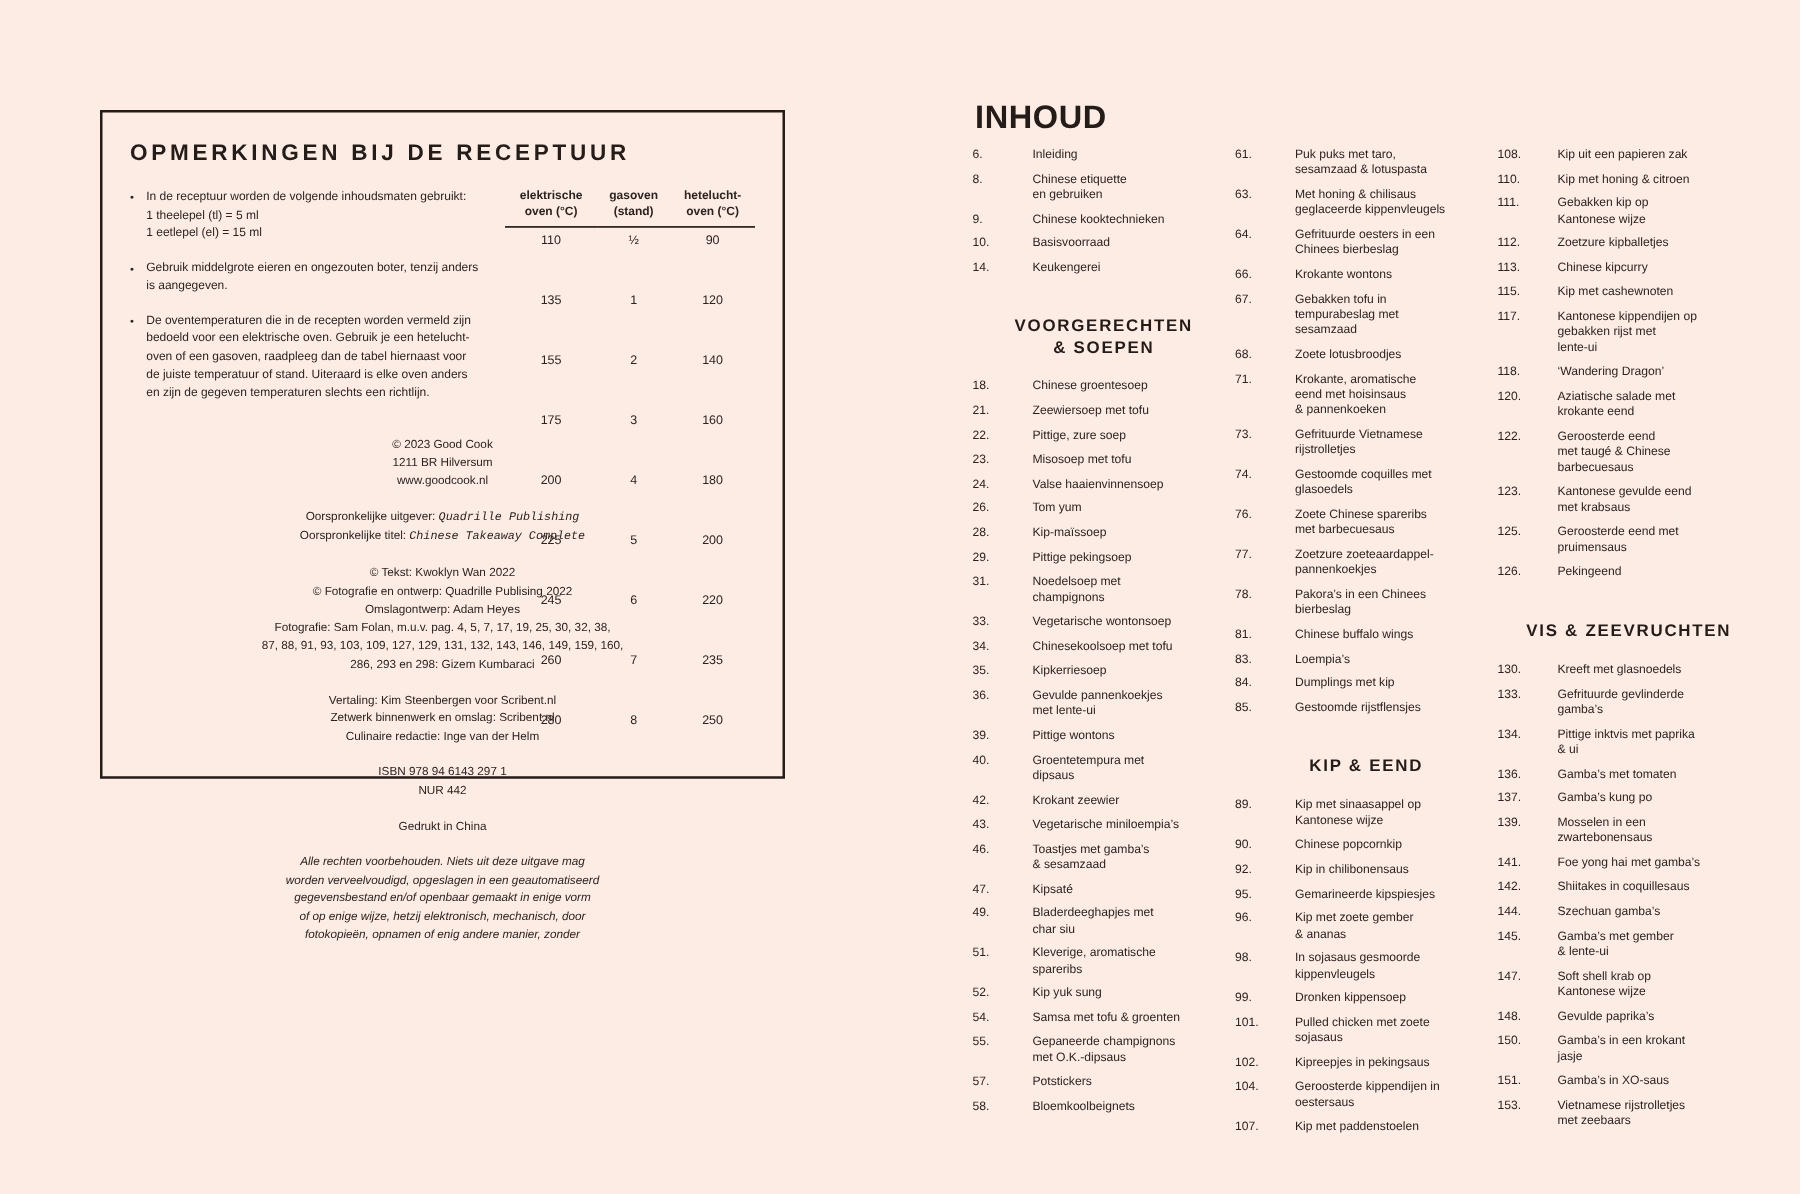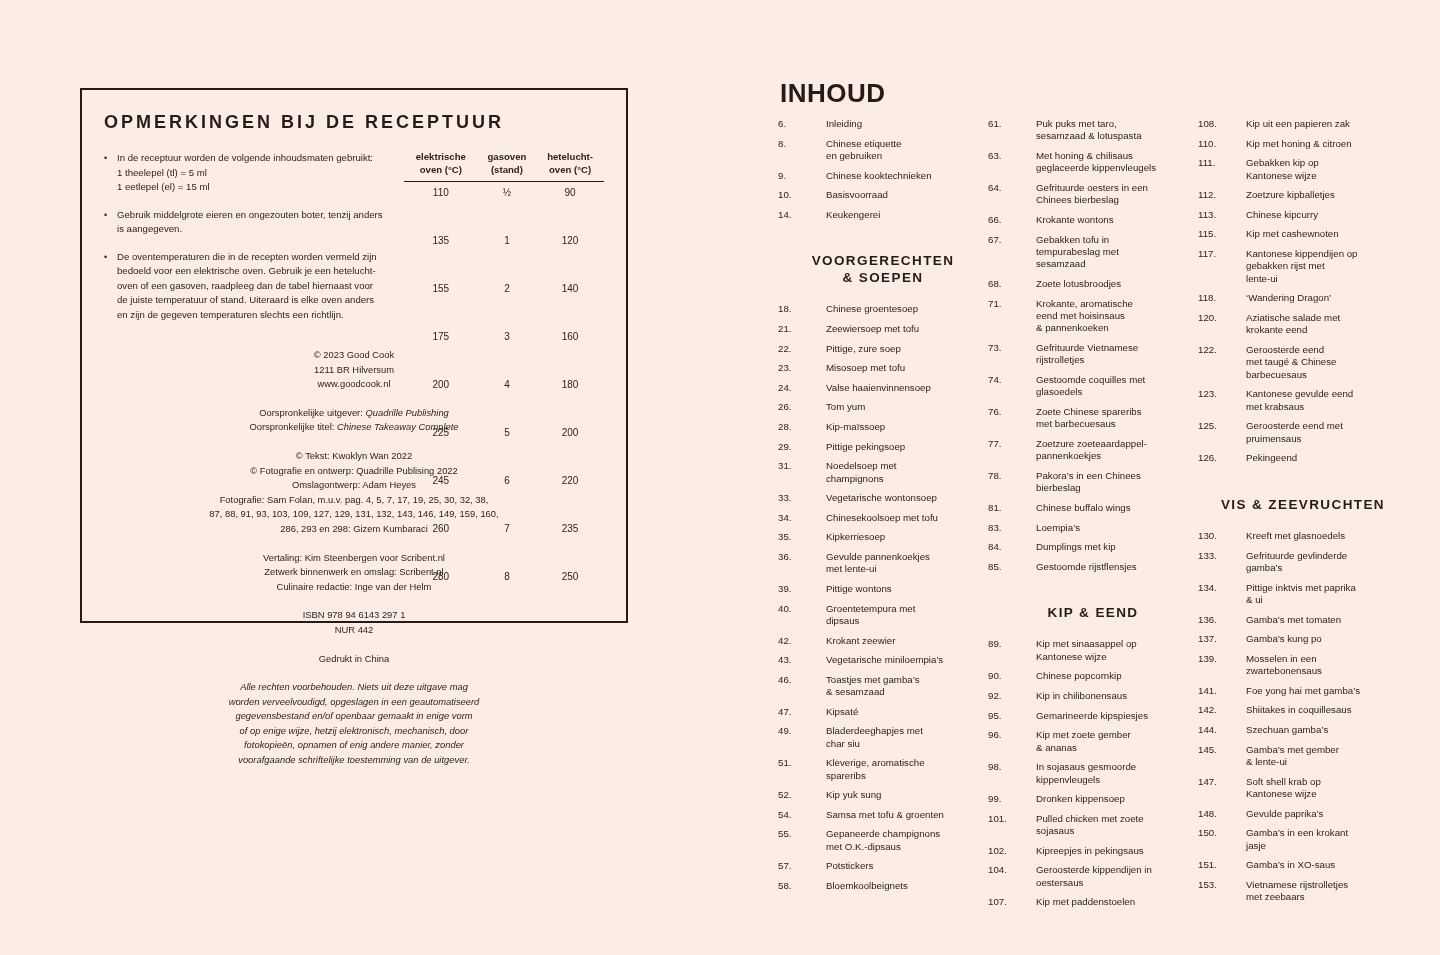--- a/index.html
+++ b/index.html
@@ -104,21 +104,21 @@
     left: 80px;
     top: 348px;
     width: 548px;
     text-align: center;
     font-size: 9.4px;
     line-height: 14.6px;
     color: #2b2320;
   }
   .credits .blk { margin-bottom: 14px; }
   .credits .blk:last-child { margin-bottom: 0; font-style: italic; }
-  .credits i { font-style: italic; }
+  .credits i { font-style: italic; font-family: Liberation Mono, monospace; }
 
   
   .right-page {
     position: absolute;
     left: 720px; top: 0;
     width: 720px; height: 955px;
   }
 
   .inhoud-title {
     position: absolute;
@@ -305,21 +305,20 @@
         </div>
       <div class="blk" id="credits-printed">
           <div>Gedrukt in China</div>
         </div>
       <div class="blk" id="credits-legal">
           <div>Alle rechten voorbehouden. Niets uit deze uitgave mag</div>
           <div>worden verveelvoudigd, opgeslagen in een geautomatiseerd</div>
           <div>gegevensbestand en/of openbaar gemaakt in enige vorm</div>
           <div>of op enige wijze, hetzij elektronisch, mechanisch, door</div>
           <div>fotokopieën, opnamen of enig andere manier, zonder</div>
-          <div>voorafgaande schriftelijke toestemming van de uitgever.</div>
         </div>
 
     </div>
   </div>
 
   <div class="right-page">
     <div class="inhoud-title">INHOUD</div>
     <div class="toc-columns" id="toc-columns">
         <div class="toc-col">
           <div class="toc-entry">

